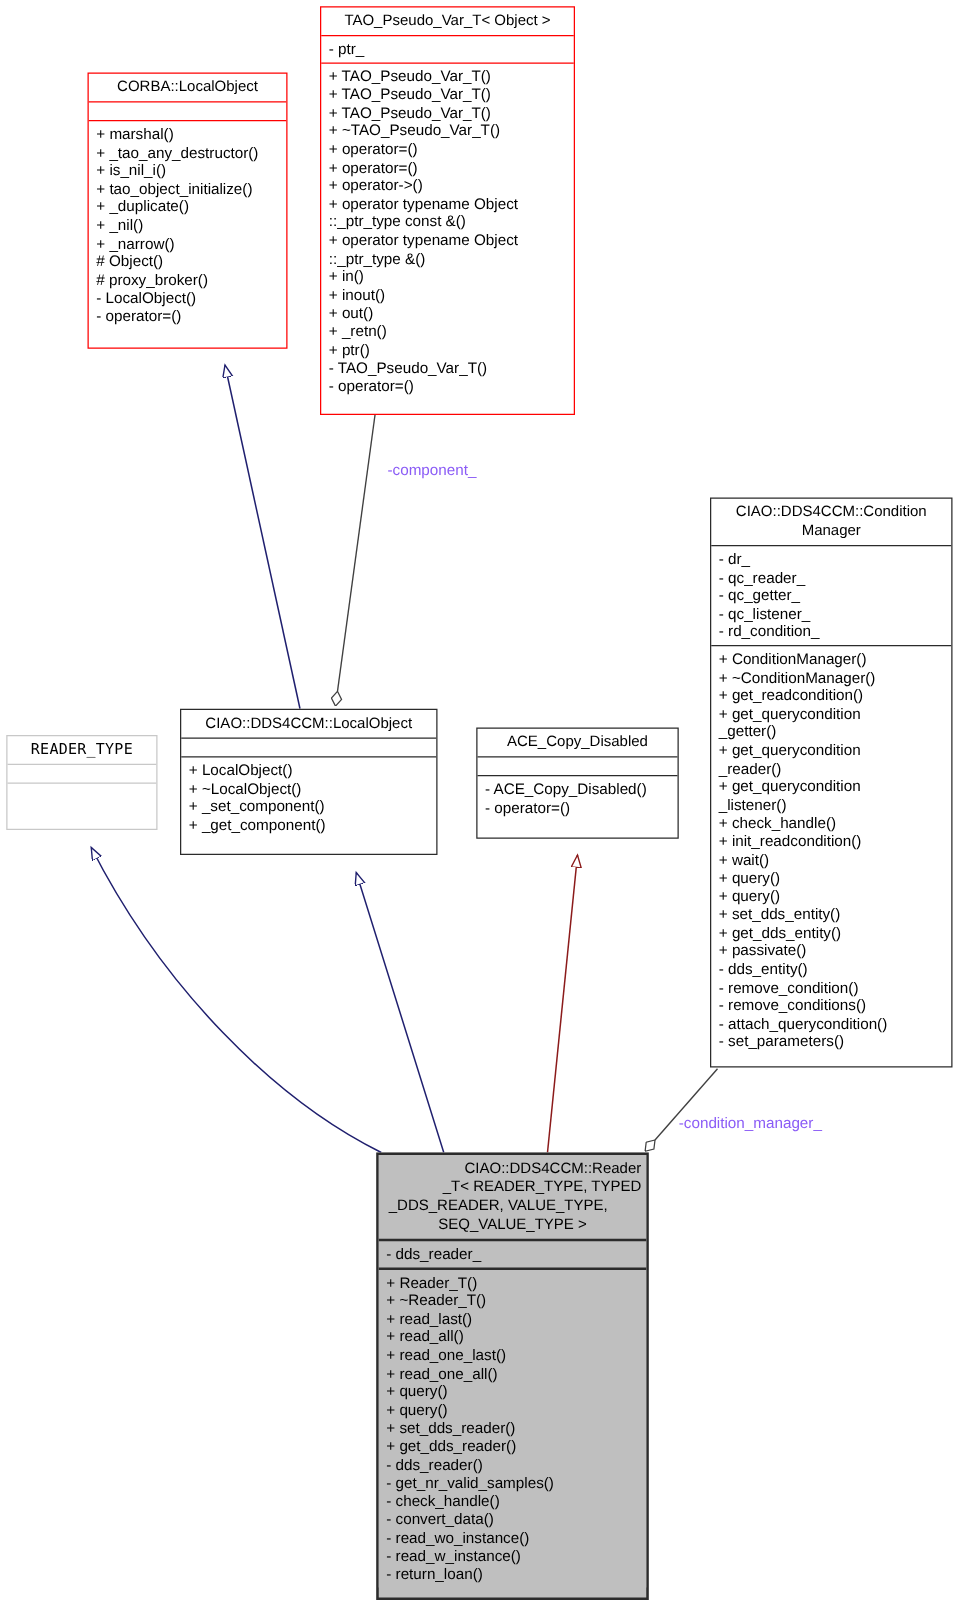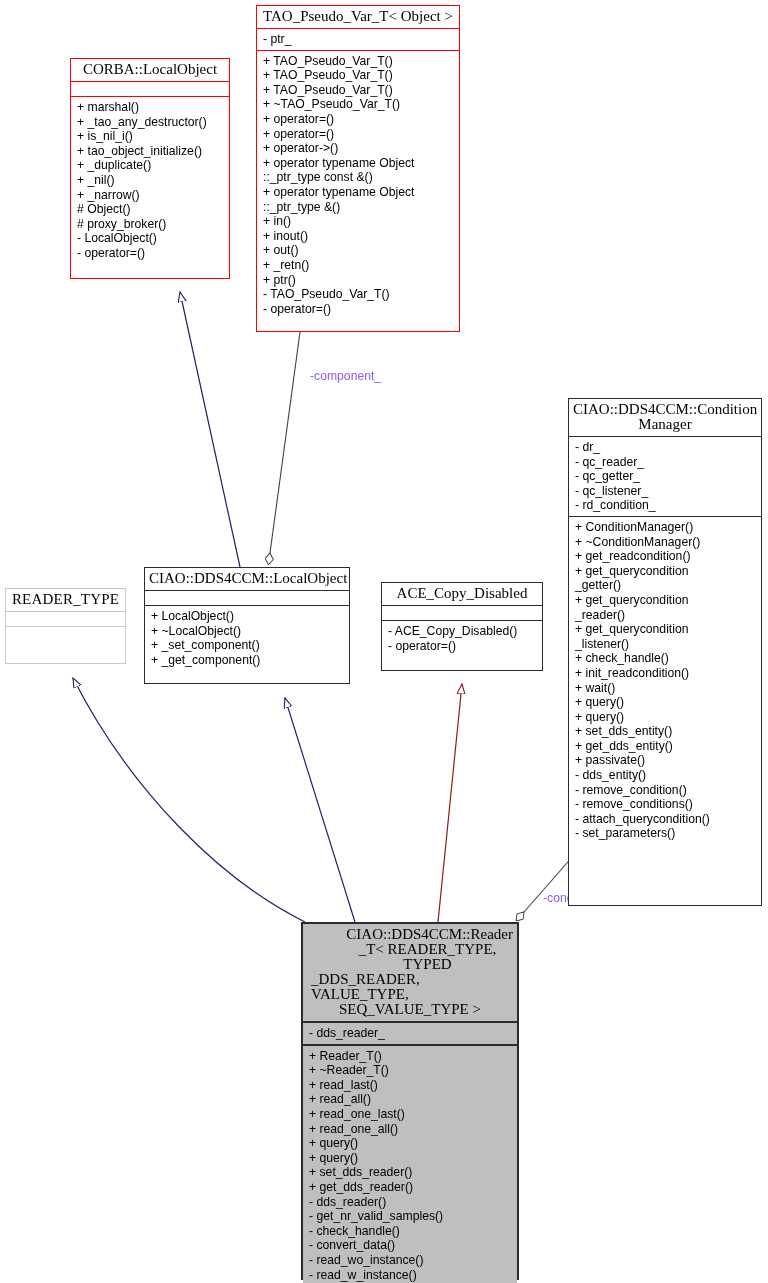--- a/index.html
+++ b/index.html
@@ -9,23 +9,22 @@
     background:#ffffff;
     overflow:hidden;
     font-family:"Liberation Sans","DejaVu Sans",sans-serif;
   }
   .uml-box{position:absolute;box-sizing:border-box;background:#ffffff;}
   .uml-box .sec{box-sizing:border-box;}
   .uml-box .title{
     text-align:center;
     padding:3px 4px 4px 4px;
     line-height:15px;
-    font-size:15px;
+    font-size:12px;
     color:#000;
-    font-family:Liberation Serif, serif;
   }
   .uml-box .attrs,.uml-box .ops{
     padding:3px 4px 3px 6px;
     line-height:14.6px;
     font-size:12.2px;
     color:#000000;
   }
   .uml-box .line{white-space:pre;}
 
   
@@ -130,21 +129,21 @@
       <div class="line">+ _duplicate()</div>
       <div class="line">+ _nil()</div>
       <div class="line">+ _narrow()</div>
       <div class="line"># Object()</div>
       <div class="line"># proxy_broker()</div>
       <div class="line">- LocalObject()</div>
       <div class="line">- operator=()</div>
     </div>
   </div>
 
-  <div class="uml-box black" style="left:568px;top:398px;width:194px;height:508px;">
+  <div class="uml-box black" style="left:568px;top:398px;width:194px;height:456px;">
     <div class="sec title">
       <div>CIAO::DDS4CCM::Condition</div>
       <div>Manager</div>
     </div>
     <div class="sec attrs">
       <div class="line">- dr_</div>
       <div class="line">- qc_reader_</div>
       <div class="line">- qc_getter_</div>
       <div class="line">- qc_listener_</div>
       <div class="line">- rd_condition_</div>
@@ -197,21 +196,21 @@
     <div class="sec attrs empty-sec"></div>
     <div class="sec ops">
       <div class="line">- ACE_Copy_Disabled()</div>
       <div class="line">- operator=()</div>
     </div>
   </div>
 
   <div class="uml-box current" style="left:301px;top:922px;width:218px;height:358px;">
     <div class="sec title">
       <div style="text-align:right;padding-left:4px;">CIAO::DDS4CCM::Reader</div>
-      <div style="text-align:center;padding-left:4px;margin-left:31px;">_T&lt; READER_TYPE, TYPED</div>
+      <div style="text-align:right;padding-left:4px;margin-left:31px;">_T&lt; READER_TYPE, TYPED</div>
       <div style="text-align:left;padding-left:4px;">_DDS_READER, VALUE_TYPE,</div>
       <div>SEQ_VALUE_TYPE &gt;</div>
     </div>
     <div class="sec attrs">
       <div class="line">- dds_reader_</div>
     </div>
     <div class="sec ops">
       <div class="line">+ Reader_T()</div>
       <div class="line">+ ~Reader_T()</div>
       <div class="line">+ read_last()</div>

